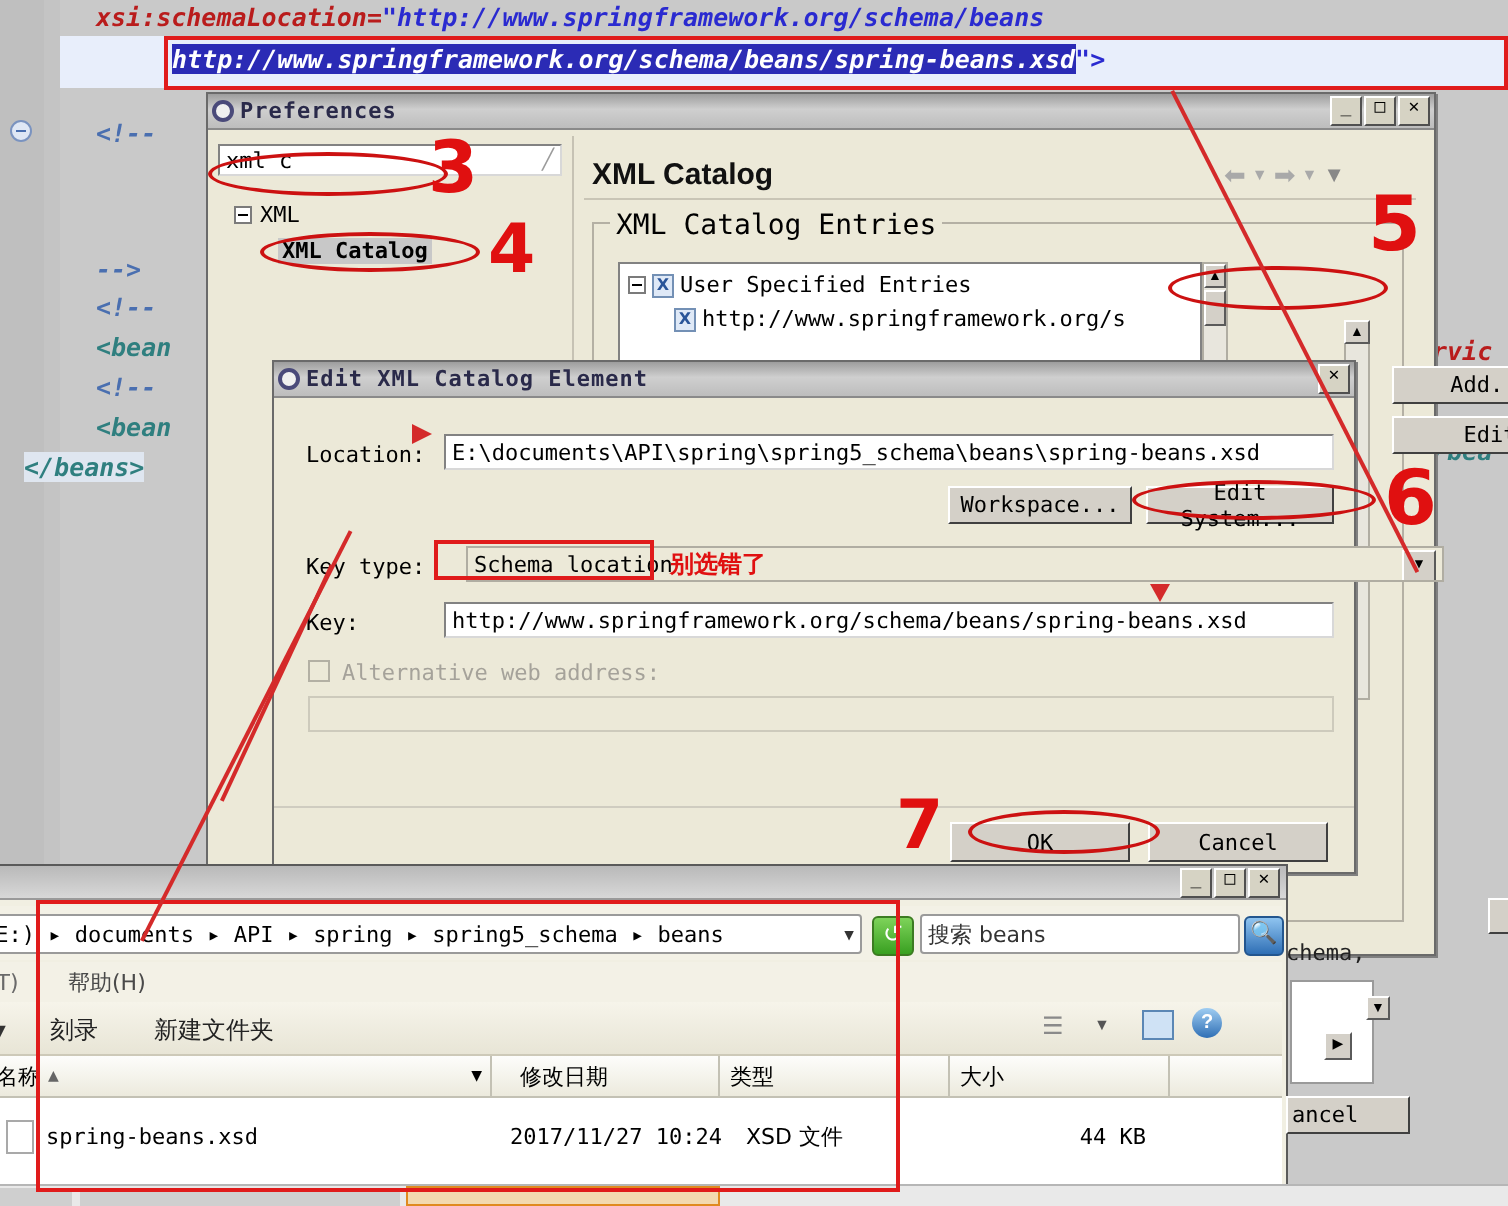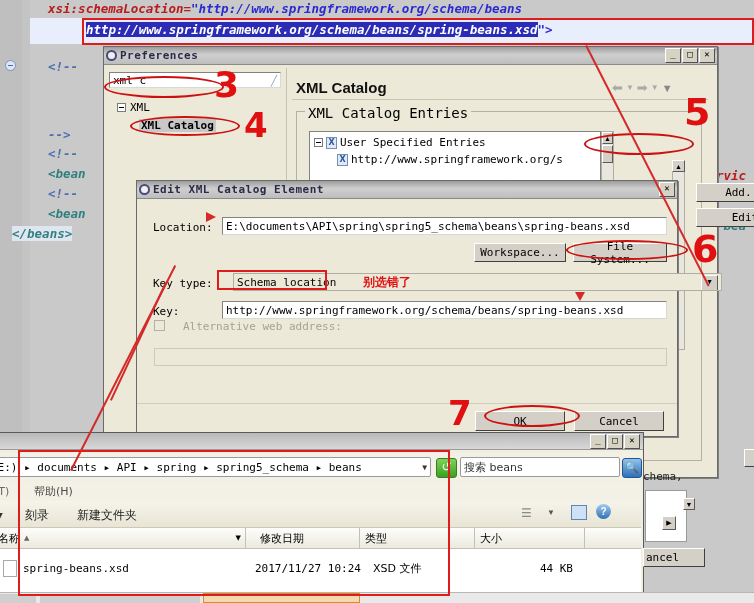--- a/index.html
+++ b/index.html
@@ -171,37 +171,37 @@
       <span class="win-btn">✕</span>
     </span>
   </div>
 
   <div class="abs lbl" style="left:16px;top:40px;">Location:</div>
   <div class="abs field" style="left:85px;top:36px;width:445px;height:18px;">
     <span>E:\documents\API\spring\spring5_schema\beans\spring-beans.xsd</span>
   </div>
 
   <div class="abs btn" style="left:337px;top:62px;width:92px;height:19px;">Workspace...</div>
-  <div class="abs btn" style="left:436px;top:62px;width:94px;height:19px;">File System...</div>
+  <div class="abs btn" style="left:436px;top:62px;width:94px;height:19px;">Edit System...</div>
 
   <div class="abs lbl" style="left:16px;top:96px;">Key type:</div>
   <div class="abs field" style="left:85px;top:92px;width:489px;height:18px;background:#ece9d8;border:1px solid #b0ada2;margin-left:11px;">
     <span>Schema location</span>
     <span style="margin-left:auto;">
       <span style="display:inline-block;width:15px;height:14px;background:#d4d0c8;border:1px solid #fff;border-right-color:#5a5a5a;border-bottom-color:#5a5a5a;font-size:7px;line-height:13px;text-align:center;">▼</span>
     </span>
   </div>
-  <div class="abs" style="left:198px;top:93px;font-family:'DejaVu Sans',sans-serif;font-size:12px;font-weight:bold;color:#e01010;margin-left:28px;">别选错了</div>
+  <div class="abs" style="left:198px;top:93px;font-family:'DejaVu Sans',sans-serif;font-size:12px;font-weight:bold;color:#e01010;">别选错了</div>
 
   <div class="abs lbl" style="left:16px;top:124px;">Key:</div>
   <div class="abs field" style="left:85px;top:120px;width:445px;height:18px;">
     <span>http://www.springframework.org/schema/beans/spring-beans.xsd</span>
   </div>
 
-  <div class="abs" style="left:17px;top:139px;display:flex;align-items:flex-start;gap:18px;">
+  <div class="abs" style="left:17px;top:149px;display:flex;align-items:flex-start;gap:6px;">
     <span style="width:11px;height:11px;background:#ece9d8;border:1px solid #b3b0a4;box-sizing:border-box;display:inline-block;"></span>
     <span class="lbl" style="color:#a5a29a;">Alternative web address:</span>
   </div>
   <div class="abs field disabled" style="left:17px;top:167px;width:513px;height:18px;border-color:#cdcabc;">
     <span></span>
   </div>
 
   <div class="abs" style="left:0;top:222px;width:540px;height:1px;background:#cfccc0;"></div>
   <div class="abs btn" style="left:338px;top:230px;width:90px;height:20px;">OK</div>
   <div class="abs btn" style="left:437px;top:230px;width:90px;height:20px;">Cancel</div>

